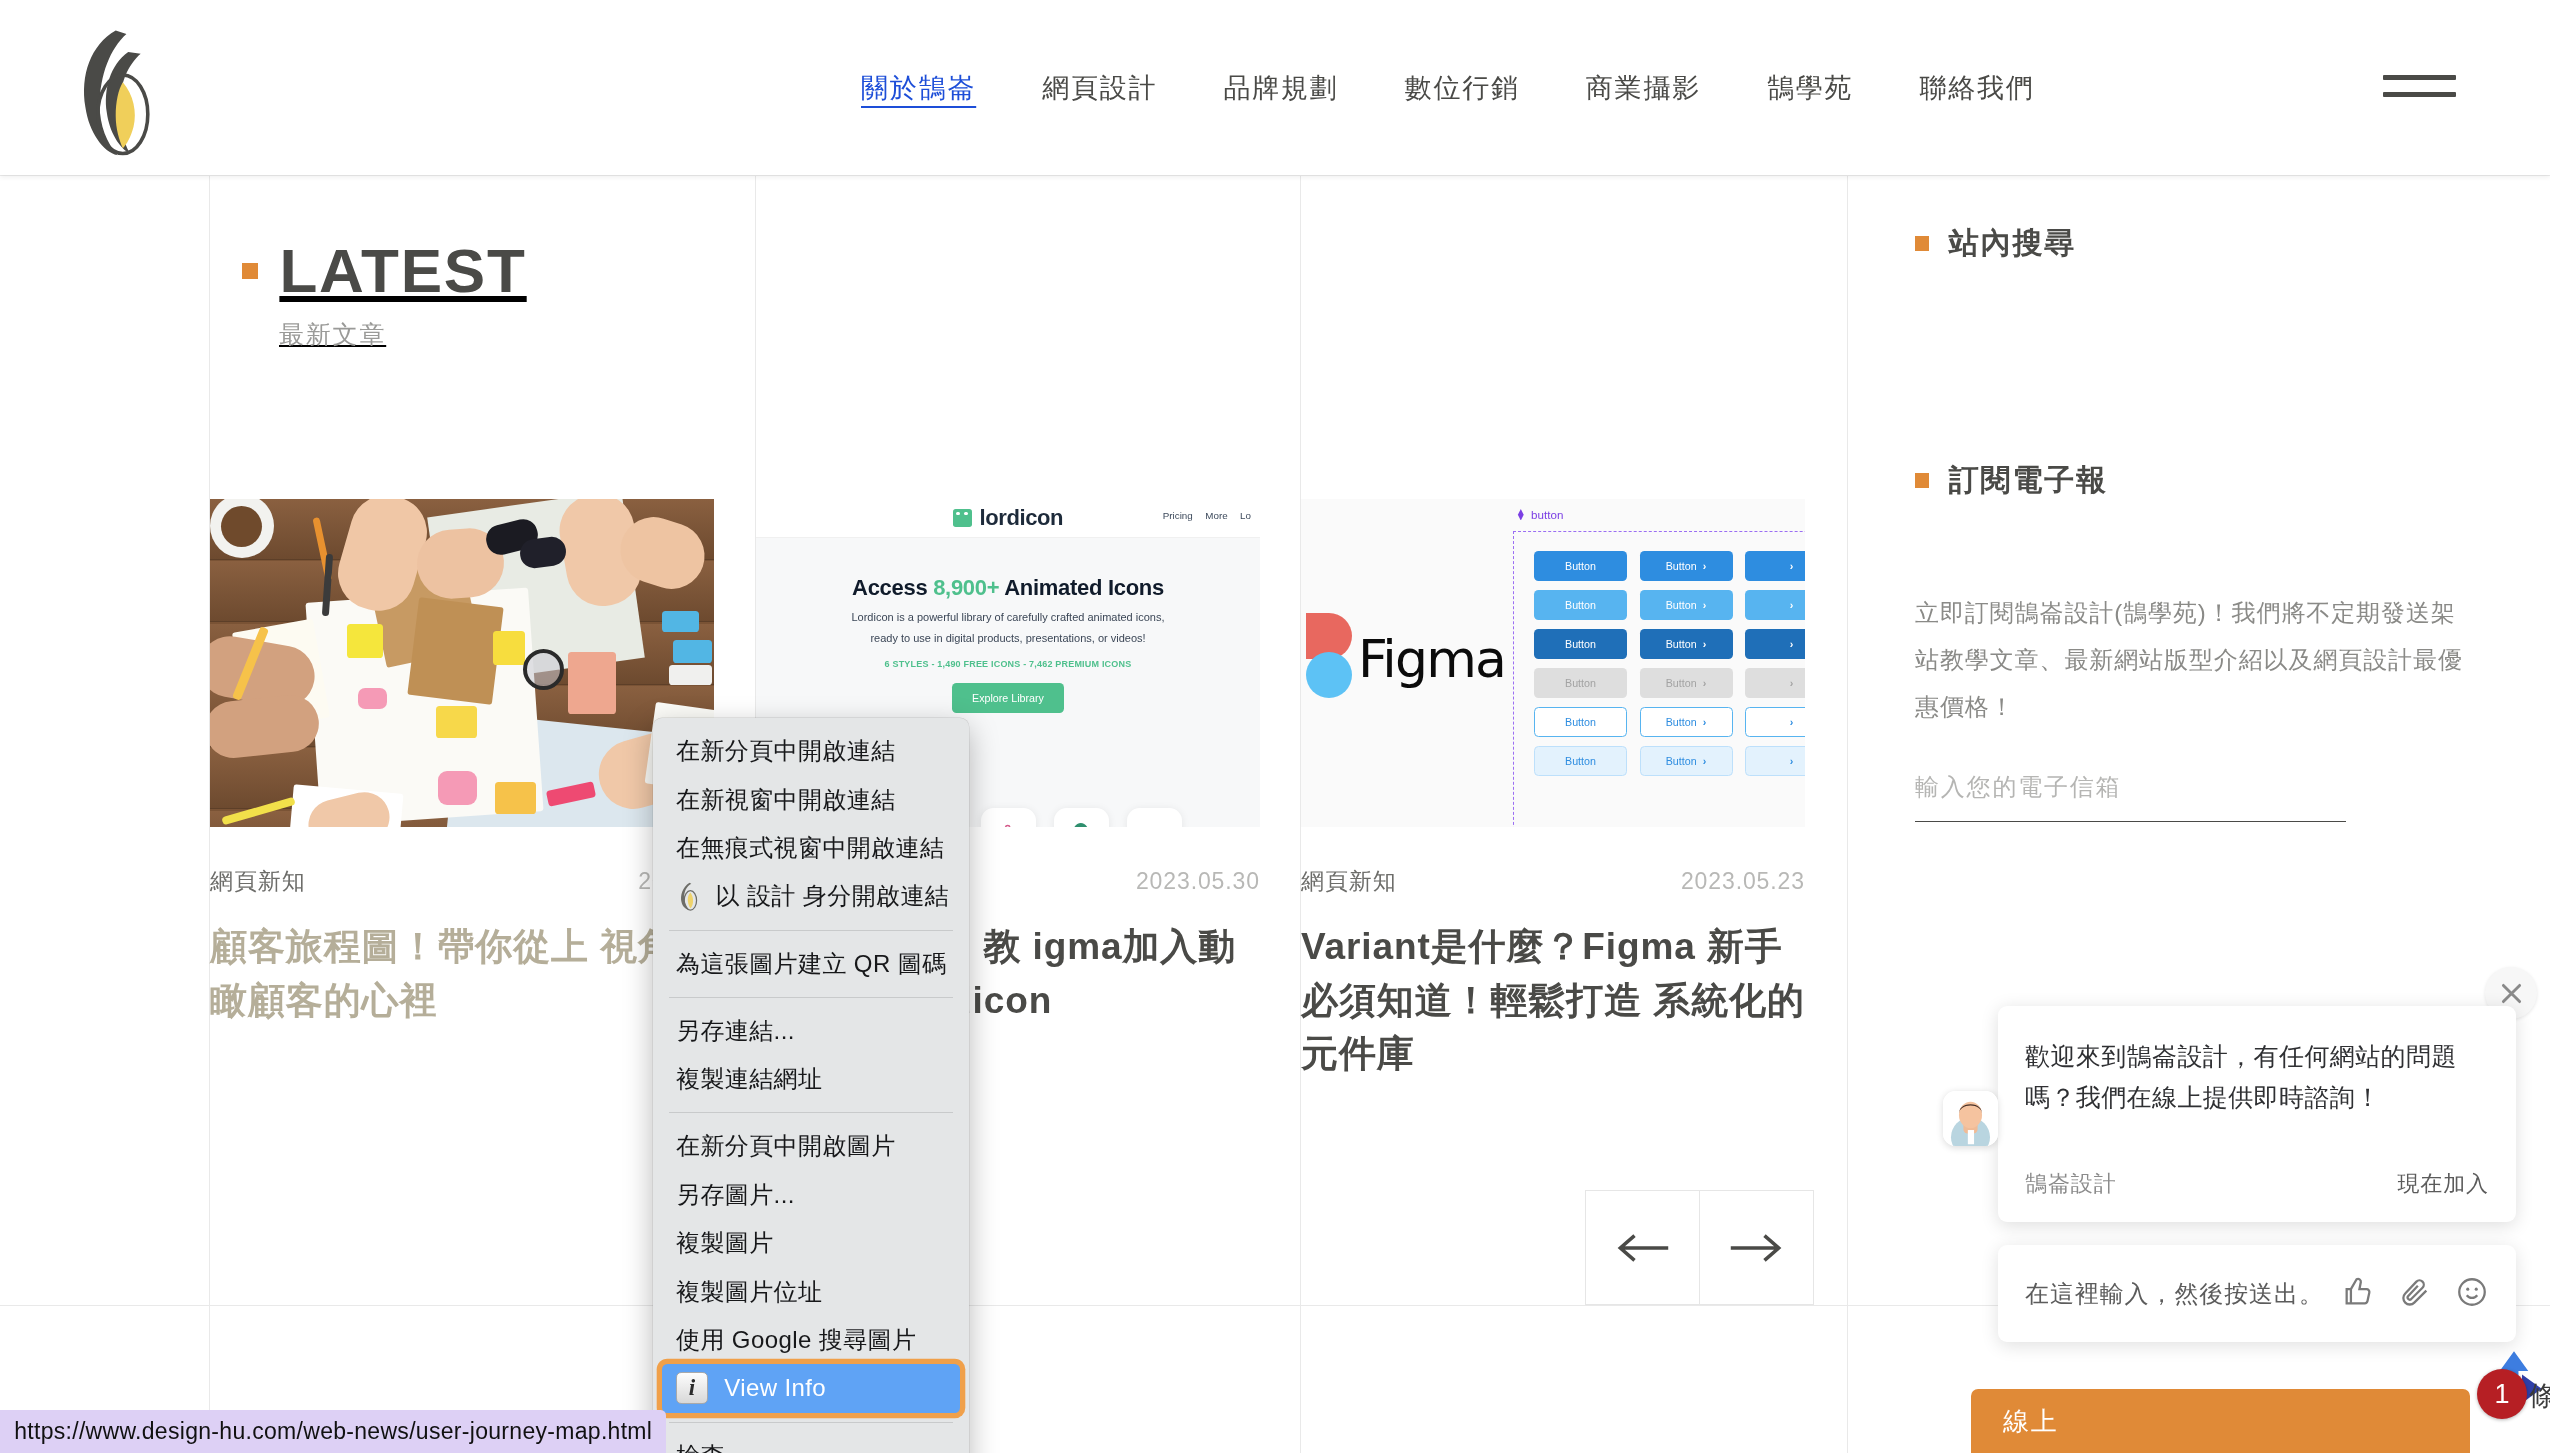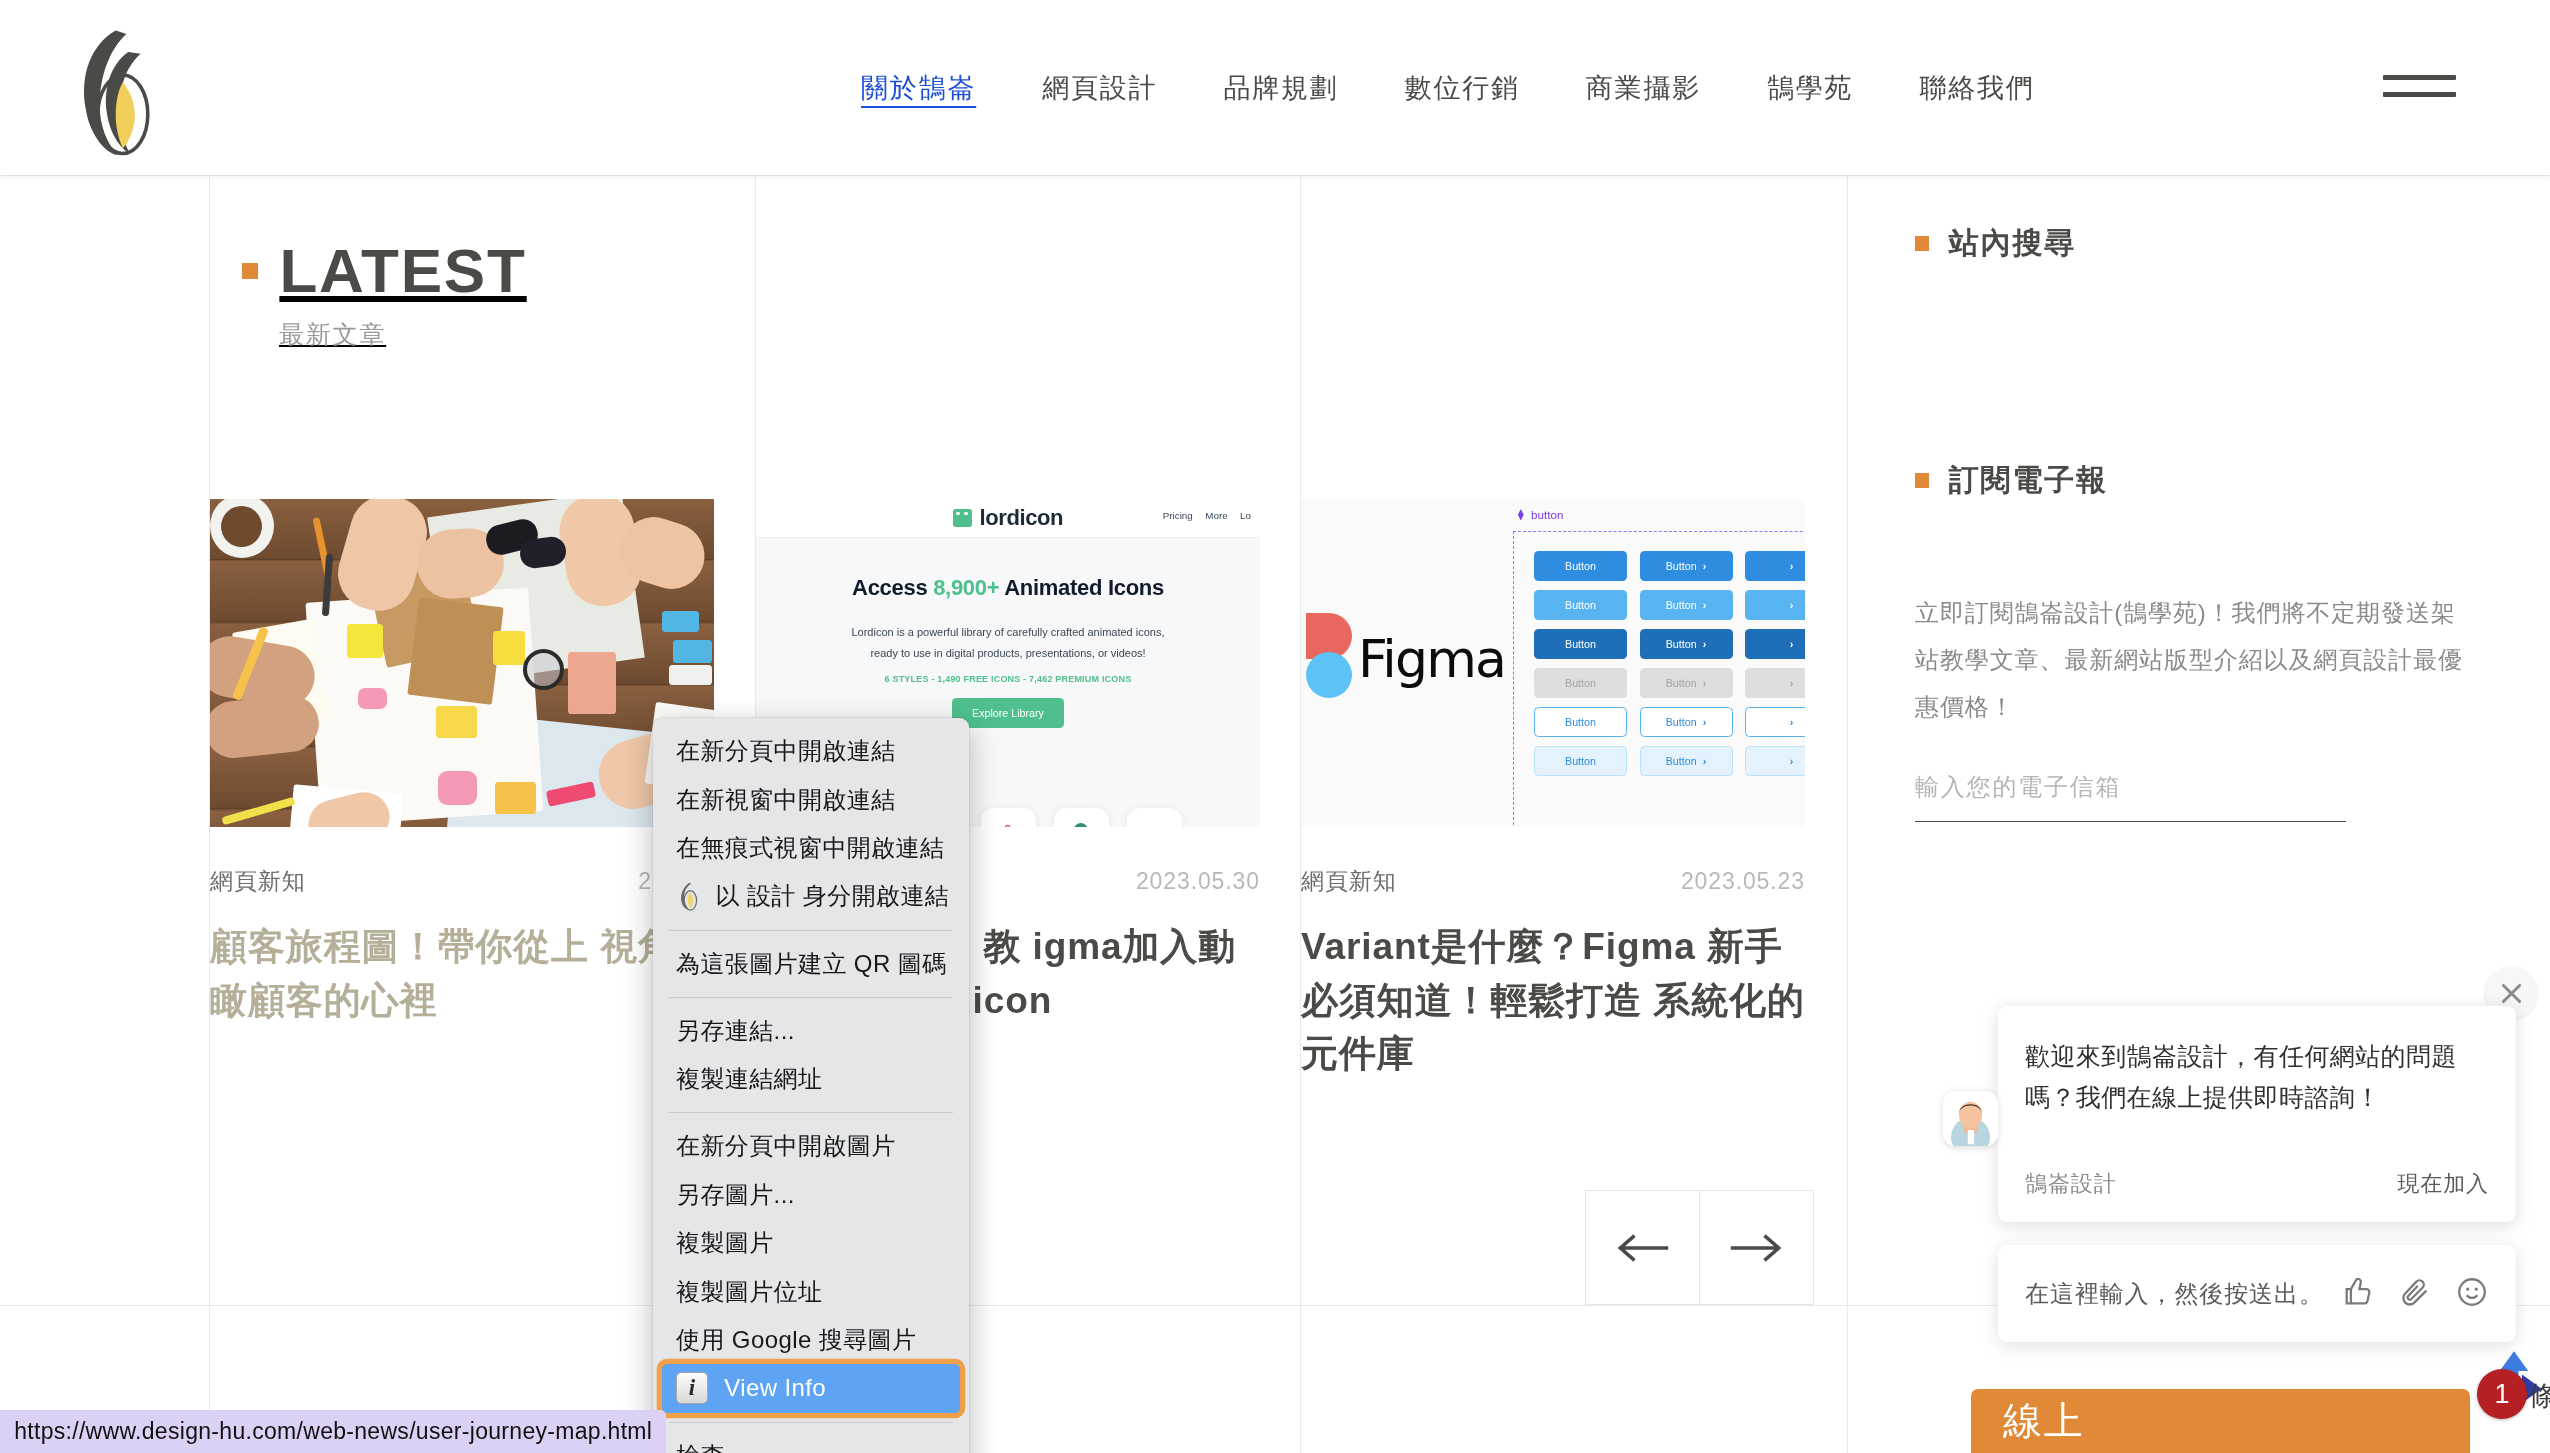--- a/index.html
+++ b/index.html
@@ -63,21 +63,21 @@
   
   .ph2 { width:100%; height:100%; background:#ffffff; position:relative; }
   .ph2 .topbar { position:absolute; top:0; left:0; right:0; height:39px; background:#fff; display:flex; align-items:center; justify-content:center; border-bottom:0.9px solid #f0f0f0;}
   .ph2 .brandmark { width:19.6px; height:18px; background:#4fc08d; border-radius:2.7px; margin-right:7.1px; position:relative;}
   .ph2 .brandmark:after{content:"";position:absolute;top:2.7px;left:3.6px;width:3.6px;height:3.6px;background:#fff;border-radius:50%;box-shadow:8px 0 0 #fff;}
   .ph2 .brandtxt { font-size:22px; font-weight:700; color:#1d2a3a; letter-spacing:-0.4px;}
   .ph2 .navmini { position:absolute; right:9px; top:10.7px; font-size:9.8px; color:#3d4a5c; display:flex; gap:12.5px;}
   .ph2 .hero { position:absolute; top:39px; left:0; right:0; bottom:0; background:#f7f8f9; text-align:center; padding-top:37px;}
   .ph2 .h1 { font-size:22px; font-weight:800; color:#101b2b; letter-spacing:-0.3px;}
   .ph2 .h1 em{ font-style:normal; color:#4fc08d;}
-  .ph2 .p { font-size:11px; color:#3b4656; margin-top:22px; line-height:1.75;}
+  .ph2 .p { font-size:11px; color:#3b4656; margin-top:7px; line-height:1.75;}
   .ph2 .tag { font-size:9px; font-weight:700; color:#4fc08d; margin-top:10.7px; letter-spacing:0.2px;}
   .ph2 .btn { display:inline-block; margin-top:14.2px; background:#4fc08d; color:#fff; font-size:10.7px; padding:9px 19.6px; border-radius:4.5px;}
   .ph2 .tiles { position:absolute; bottom:-36px; left:0; right:0; display:flex; justify-content:center; gap:18px;}
   .ph2 .tile { width:55px; height:55px; background:#fff; border-radius:12.5px; box-shadow:0 1.8px 9px rgba(0,0,0,.08); display:flex; align-items:center; justify-content:center;}
 
   
   .ph3 { width:100%; height:100%; background:#fafafa; position:relative; }
   .ph3 .fg-dots { position:absolute; left:5.3px; top:114px; width:46px; height:85px;}
   .ph3 .fg-name { position:absolute; left:57px; top:130px; font-size:52px; color:#0b0b0b; letter-spacing:-1.8px; font-family:"DejaVu Sans", sans-serif;}
   .ph3 .frame { position:absolute; left:212px; top:32px; right:-53px; bottom:-18px; border:1.8px dashed #9b6ef3; }
@@ -162,21 +162,21 @@
   }
   .chat-input-ph { font-size: 24px; color:#5c5c5c; letter-spacing:0.9px; }
   .chat-icons { display:flex; gap: 23px; align-items:center; }
 
   
   .online-bar {
     position:absolute; left: 1971px; top: 1389px; width: 499px; height: 64px;
     background: #e08a37; border-radius: 7.1px 7.1px 0 0; z-index: 140;
     display:flex; align-items:center; padding-left: 32px;
   }
-  .online-txt { font-size: 39px; color:#fff; letter-spacing: 1.8px; }
+  .online-txt { font-size: 26px; color:#fff; letter-spacing: 1.8px; }
   .recycle-ico { position:absolute; left: 2481px; top: 1346px; width: 66px; height: 66px; z-index: 145; }
   .badge {
     position:absolute; left: 2477px; top: 1369px; width: 50px; height: 50px; border-radius: 50%;
     background: #b61f24; color:#fff; font-size: 27px; display:flex; align-items:center; justify-content:center;
     z-index: 160; box-shadow: 0 0.9px 3.6px rgba(0,0,0,.3);
   }
   .after-badge { position:absolute; left: 2529px; top: 1378px; font-size:27px; color:#3a3a3a; z-index:146;}
 
   
   .statusbar {

